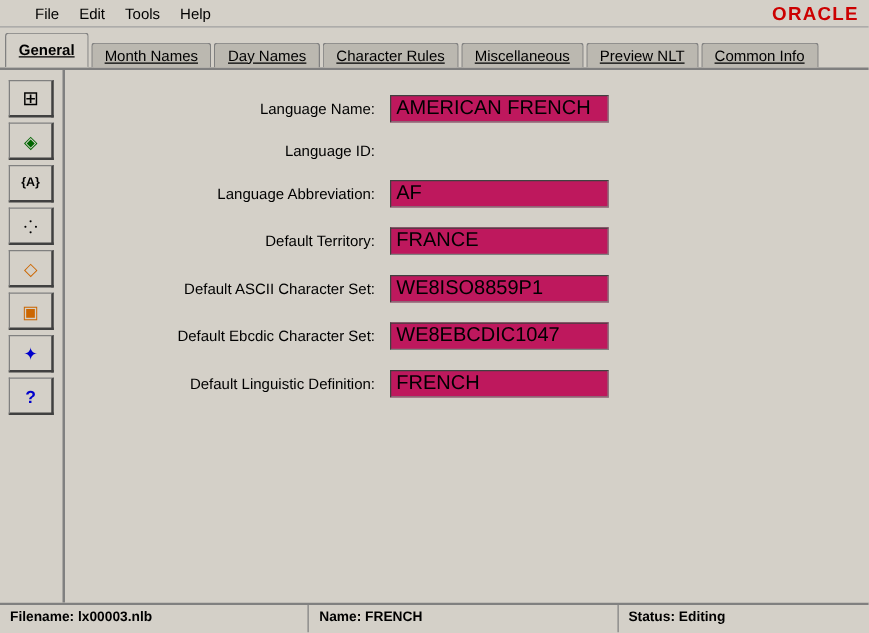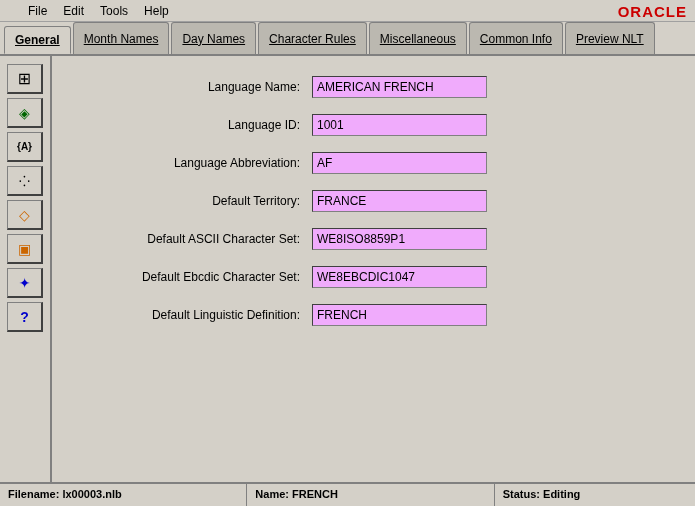--- a/index.html
+++ b/index.html
@@ -62,21 +62,21 @@
     }
     .tab.active {
       background: #d4d0c8;
       border-bottom: 1px solid #d4d0c8;
       font-weight: bold;
       z-index: 2;
       height: 28px;
     }
     .tab:not(.active) {
       background: #bbb8b0;
-      height: 32px;
+      height: 20px;
     }
 
     
     .main-area {
       display: flex;
       height: calc(506px - 22px - 32px - 24px);
       background: #d4d0c8;
       border-top: 2px solid #808080;
     }
 
@@ -119,26 +119,26 @@
     .form-label {
       width: 220px;
       text-align: right;
       padding-right: 12px;
       font-size: 12px;
       color: #000;
     }
     .form-input {
       width: 175px;
       height: 22px;
-      background: #f0abfc;
+      background: #be185d;
       border: 1px solid #808080;
       border-top-color: #404040;
       border-left-color: #404040;
       padding: 2px 4px;
-      font-size: 12px;
+      font-size: 16px;
       font-family: Arial, sans-serif;
     }
 
     .show-btn {
       display: block;
       margin: 10px auto;
       padding: 4px 14px;
       background: #d4d0c8;
       border: 1px solid #808080;
       border-right: 2px solid #404040;
@@ -175,22 +175,22 @@
   <span class="menubar-item">Help</span>
   <span class="oracle-logo">ORACLE</span>
 </div>
 
 <div class="tabbar">
   <div class="tab active">General</div>
   <div class="tab">Month Names</div>
   <div class="tab">Day Names</div>
   <div class="tab">Character Rules</div>
   <div class="tab">Miscellaneous</div>
+  <div class="tab">Preview NLT</div>
   <div class="tab">Common Info</div>
-  <div class="tab">Preview NLT</div>
 </div>
 
 <div class="main-area">
 
   <div class="sidebar">
     <div class="sidebar-btn">
       <span style="font-size:16px;">⊞</span>
     </div>
     <div class="sidebar-btn">
       <span style="font-size:14px; color:#006600;">◈</span>
@@ -217,21 +217,20 @@
 
   <div class="content">
 
     <div class="form-row">
       <label class="form-label">Language Name:</label>
       <input class="form-input" type="text" value="AMERICAN FRENCH" style="">
     </div>
 
     <div class="form-row">
       <label class="form-label">Language ID:</label>
-      <input class="form-input" type="text" value="1001" style="">
     </div>
 
     <div class="form-row">
       <label class="form-label">Language Abbreviation:</label>
       <input class="form-input" type="text" value="AF" style="">
     </div>
 
     <div class="form-row">
       <label class="form-label">Default Territory:</label>
       <input class="form-input" type="text" value="FRANCE" style="">

